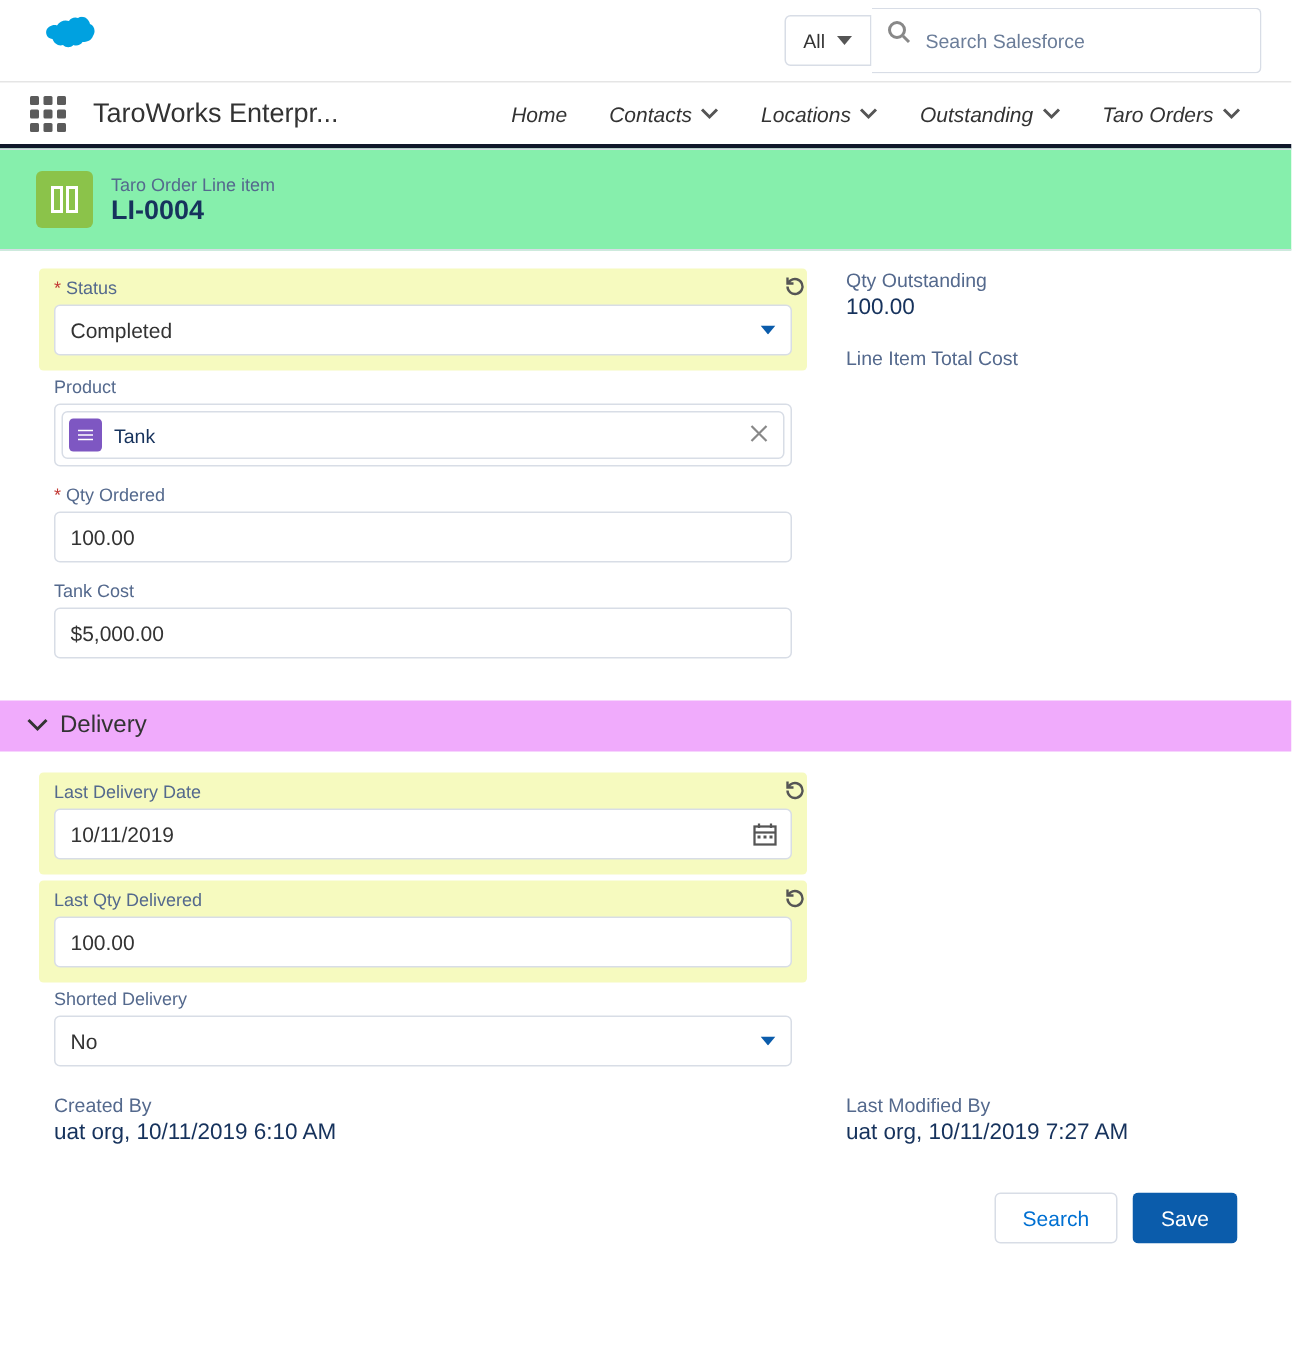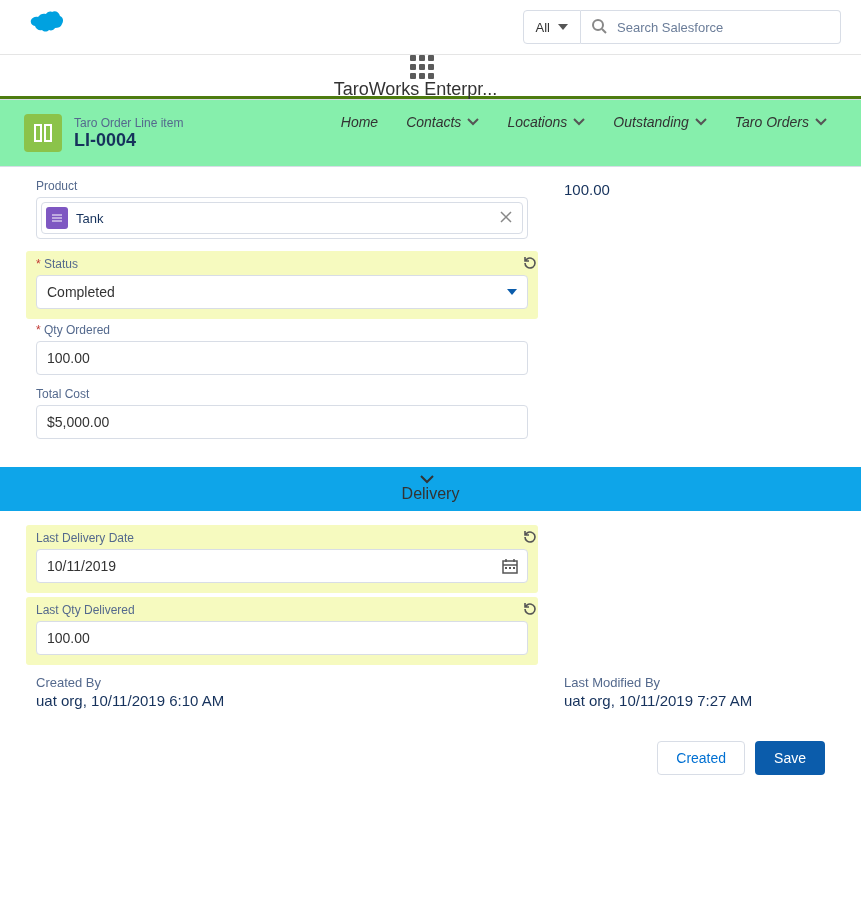--- a/index.html
+++ b/index.html
@@ -3,25 +3,25 @@
 <meta charset="utf-8">
 <style>
 * { box-sizing: border-box; margin: 0; padding: 0; font-family: -apple-system, BlinkMacSystemFont, "Segoe UI", Helvetica, Arial, sans-serif; }
 body { background: #fff; color: #16325c; font-size: 13px; width: 861px; }
 
 .top-bar { display:flex; align-items:center; height:55px; padding:0 20px; border-bottom:1px solid #e5e5e5; }
 .cloud-logo { color:#00A1E0; margin-right:auto; }
 .scope-dd { display:flex; align-items:center; border:1px solid #d8dde6; border-radius:4px 0 0 4px; height:34px; padding:0 12px; font-size:13px; color:#333; cursor:pointer;text-align:right; }
 .scope-dd svg { margin-left:8px; }
 .search-wrap { position:relative; flex:1; max-width:260px; }
-.search-input { width:100%; height:34px; border:1px solid #d8dde6; border-left:none; border-radius:0 4px 4px 0; padding:0 10px 0 36px; font-size:13px; color:#54698d; }
+.search-input { width:100%; height:44px; border:1px solid #d8dde6; border-left:none; border-radius:0 4px 4px 0; padding:0 10px 0 36px; font-size:13px; color:#54698d; }
 .search-input::placeholder { color:#6b7d99; }
 .search-icon-wrap { position:absolute; left:10px; top:8px; color:#888; }
 
-.nav-bar { display:flex; align-items:center; height:44px; padding:0 20px; border-bottom:3px solid #4d7c0f;flex-direction:column; }
+.nav-bar { display:flex; align-items:center; height:44px; padding:0 20px; border-bottom:3px solid #0f172a; }
 .app-launcher { display:grid; grid-template-columns:repeat(3,6px); grid-template-rows:repeat(3,6px); gap:3px; margin-right:18px; cursor:pointer; }
 .app-launcher span { background:#5b5b5b; border-radius:1px; }
 .app-name { font-size:18px; color:#333; margin-right:30px; }
 .nav-items { display:flex; gap:0; margin-left:auto; }
 .nav-item { display:flex; align-items:center; padding:0 14px; height:44px; font-size:14px; color:#333; cursor:pointer; white-space:nowrap;font-style:italic; }
 .nav-item svg { margin-left:6px; }
 
 .page-header { display:flex; align-items:center; background:#86efac; border:1px solid #d8dde6; border-left:none; border-right:none; padding:14px 24px; }
 .record-icon { width:38px; height:38px; background:#8bc34a; border-radius:4px; display:flex; align-items:center; justify-content:center; margin-right:12px; }
 .record-type { font-size:12px; color:#54698d; }
@@ -40,21 +40,21 @@
 .lookup { display:flex; align-items:center; border:1px solid #d8dde6; border-radius:4px; padding:4px; background:#fff; height:42px; }
 .lookup-pill { display:flex; align-items:center; border:1px solid #d8dde6; border-radius:4px; padding:2px 4px; height:32px; flex:1; }
 .lookup-icon { width:22px; height:22px; background:#7e57c2; border-radius:3px; margin-right:8px; display:flex; align-items:center; justify-content:center; }
 .lookup-clear { margin-left:auto; color:#888; padding:0 6px; cursor:pointer; }
 .undo-btn { position:absolute; right:0px; top:4px; color:#555; cursor:pointer; }
 .ro-label { font-size:13px; color:#54698d; }
 .ro-value { font-size:15px; color:#16325c; margin-top:2px; margin-bottom:18px; }
 .date-wrap { position:relative; }
 .date-icon { position:absolute; right:10px; top:9px; color:#555; pointer-events:none; }
 
-.section-hdr { display:flex; align-items:center; background:#0ea5e9; padding:8px 18px; margin:16px -36px 14px -36px; font-size:16px; color:#333; cursor:pointer;flex-direction:column; }
+.section-hdr { display:flex; align-items:center; background:#f0abfc; padding:8px 18px; margin:16px -36px 14px -36px; font-size:16px; color:#333; cursor:pointer; }
 .section-hdr svg { margin-right:8px; }
 
 .footer { display:flex; justify-content:flex-end; gap:10px; padding:10px 36px 20px; }
 .btn { height:34px; border-radius:4px; padding:0 18px; font-size:14px; cursor:pointer; border:1px solid transparent; }
 .btn-neutral { background:#fff; border-color:#d8dde6; color:#0070d2; }
 .btn-brand { background:#0b5cab; color:#fff; }
 </style>
 </head>
 <body>
 
@@ -134,20 +134,33 @@
   </div>
   <div>
     <div class="record-type">Taro Order Line item</div>
     <div class="record-title">LI-0004</div>
   </div>
 </div>
 
 <div class="form-body">
   <div class="two-col">
     <div class="left-col">
+
+      <div class="field req hl">
+        <span class="undo-btn"><svg width="16" height="16" viewBox="0 0 16 16">
+              <path fill="none" stroke="#555" stroke-width="1.6" d="M3 8a5 5 0 1 0 2-4L3 6M3 2v4h4"></path>
+            </svg></span>
+        <label class="field-label">Status</label>
+        <div class="select">
+          <span>Completed</span>
+          <svg width="10" height="6" viewBox="0 0 10 6">
+              <path fill="#0b5cab" d="M0 0h10L5 6z"></path>
+            </svg>
+        </div>
+      </div>
 
       <div class="field">
         <label class="field-label">Product</label>
         <div class="lookup">
           <div class="lookup-pill">
             <span class="lookup-icon">
               <svg width="12" height="12" viewBox="0 0 12 12">
                   <rect width="12" height="12" fill="none"></rect>
                   <path stroke="#fff" stroke-width="1" d="M1 3h10M1 6h10M1 9h10"></path>
                 </svg>
@@ -155,46 +168,35 @@
             <span>Tank</span>
             <span class="lookup-clear">
               <svg width="12" height="12" viewBox="0 0 12 12">
                   <path stroke="#888" stroke-width="1.5" d="M1 1l10 10M11 1L1 11"></path>
                 </svg>
             </span>
           </div>
         </div>
       </div>
 
-      <div class="field req hl">
-        <span class="undo-btn"><svg width="16" height="16" viewBox="0 0 16 16">
-              <path fill="none" stroke="#555" stroke-width="1.6" d="M3 8a5 5 0 1 0 2-4L3 6M3 2v4h4"></path>
-            </svg></span>
-        <label class="field-label">Status</label>
-        <div class="select">
-          <span>Completed</span>
-          <svg width="10" height="6" viewBox="0 0 10 6">
-              <path fill="#0b5cab" d="M0 0h10L5 6z"></path>
-            </svg>
-        </div>
-      </div>
-
       <div class="field req">
         <label class="field-label">Qty Ordered</label>
         <input class="input" value="100.00" style="">
       </div>
 
       <div class="field">
-        <label class="field-label">Total Cost</label>
+        <label class="field-label">Tank Cost</label>
         <input class="input" value="$5,000.00" style="">
       </div>
     </div>
 
     <div class="right-col">
+      <div class="ro-label">Qty Outstanding</div>
       <div class="ro-value">100.00</div>
+      <div class="ro-label">Line Item Total Cost</div>
     </div>
   </div>
 
   <div class="section-hdr">
     <svg width="14" height="10" viewBox="0 0 14 10">
         <path fill="none" stroke="#333" stroke-width="2" d="M1 1l6 6 6-6"></path>
       </svg>
     <span>Delivery</span>
   </div>
 
@@ -223,32 +225,41 @@
       </div>
 
       <div class="field hl">
         <span class="undo-btn"><svg width="16" height="16" viewBox="0 0 16 16">
               <path fill="none" stroke="#555" stroke-width="1.6" d="M3 8a5 5 0 1 0 2-4L3 6M3 2v4h4"></path>
             </svg></span>
         <label class="field-label">Last Qty Delivered</label>
         <input class="input" value="100.00" style="">
       </div>
 
+      <div class="field">
+        <label class="field-label">Shorted Delivery</label>
+        <div class="select">
+          <span>No</span>
+          <svg width="10" height="6" viewBox="0 0 10 6">
+              <path fill="#0b5cab" d="M0 0h10L5 6z"></path>
+            </svg>
+        </div>
+      </div>
     </div>
     <div class="right-col"></div>
   </div>
 
   <div class="two-col" style="margin-top:6px;">
     <div class="left-col">
       <div class="ro-label">Created By</div>
       <div class="ro-value">uat org, 10/11/2019 6:10 AM</div>
     </div>
     <div class="right-col">
       <div class="ro-label">Last Modified By</div>
       <div class="ro-value">uat org, 10/11/2019 7:27 AM</div>
     </div>
   </div>
 </div>
 
 <div class="footer">
-  <button class="btn btn-neutral">Created</button>
+  <button class="btn btn-neutral">Search</button>
   <button class="btn btn-brand">Save</button>
 </div>
 
 </body></html>

